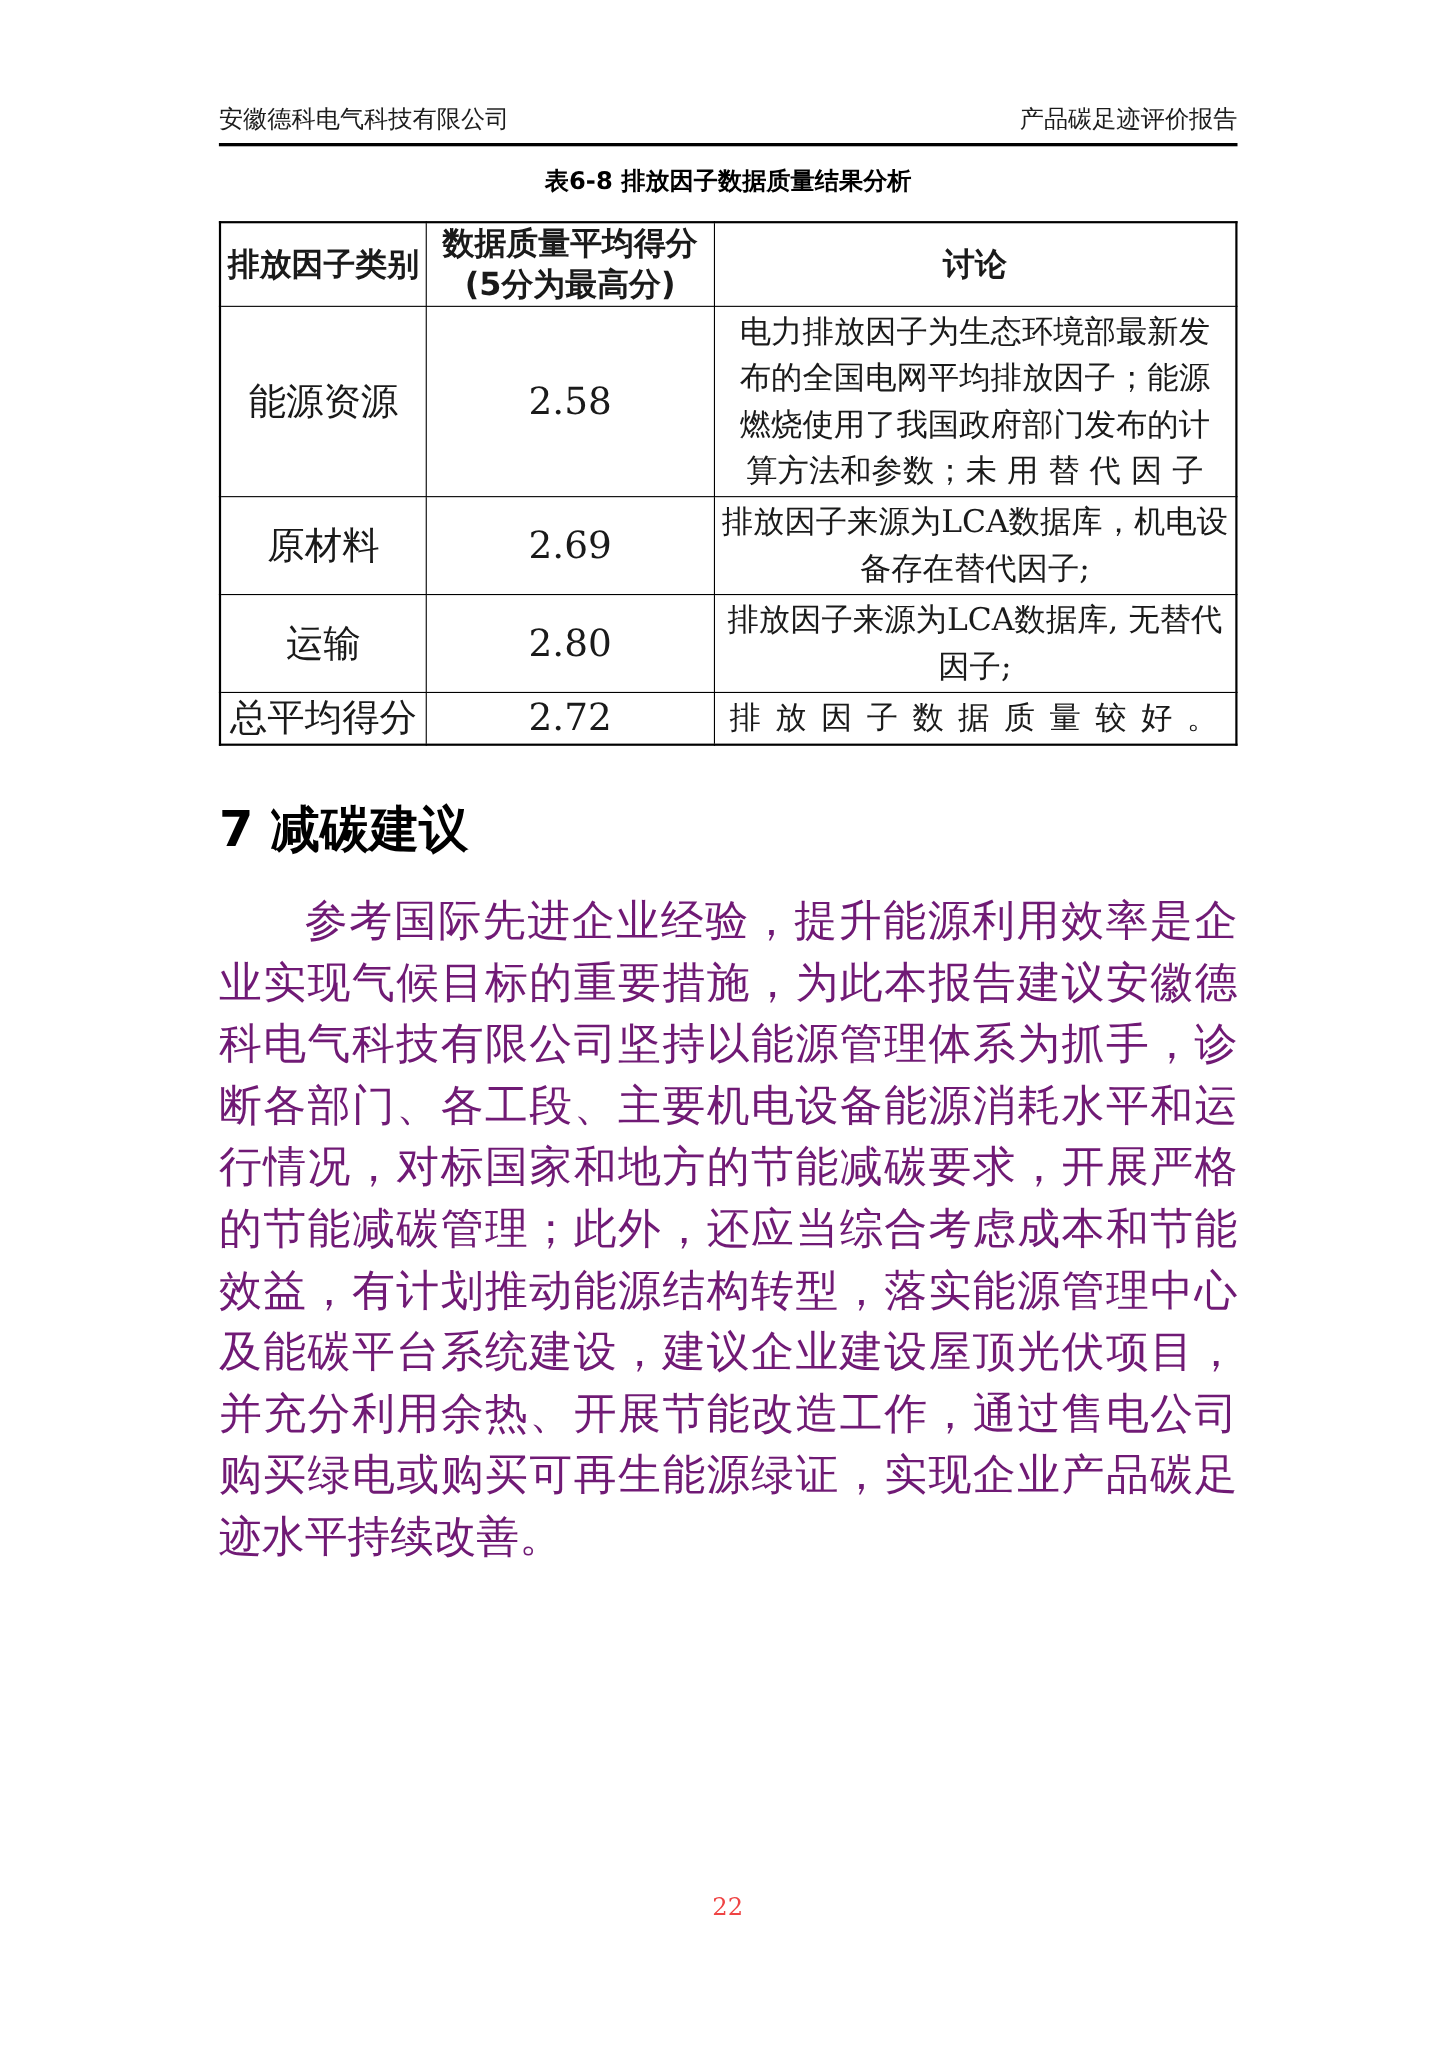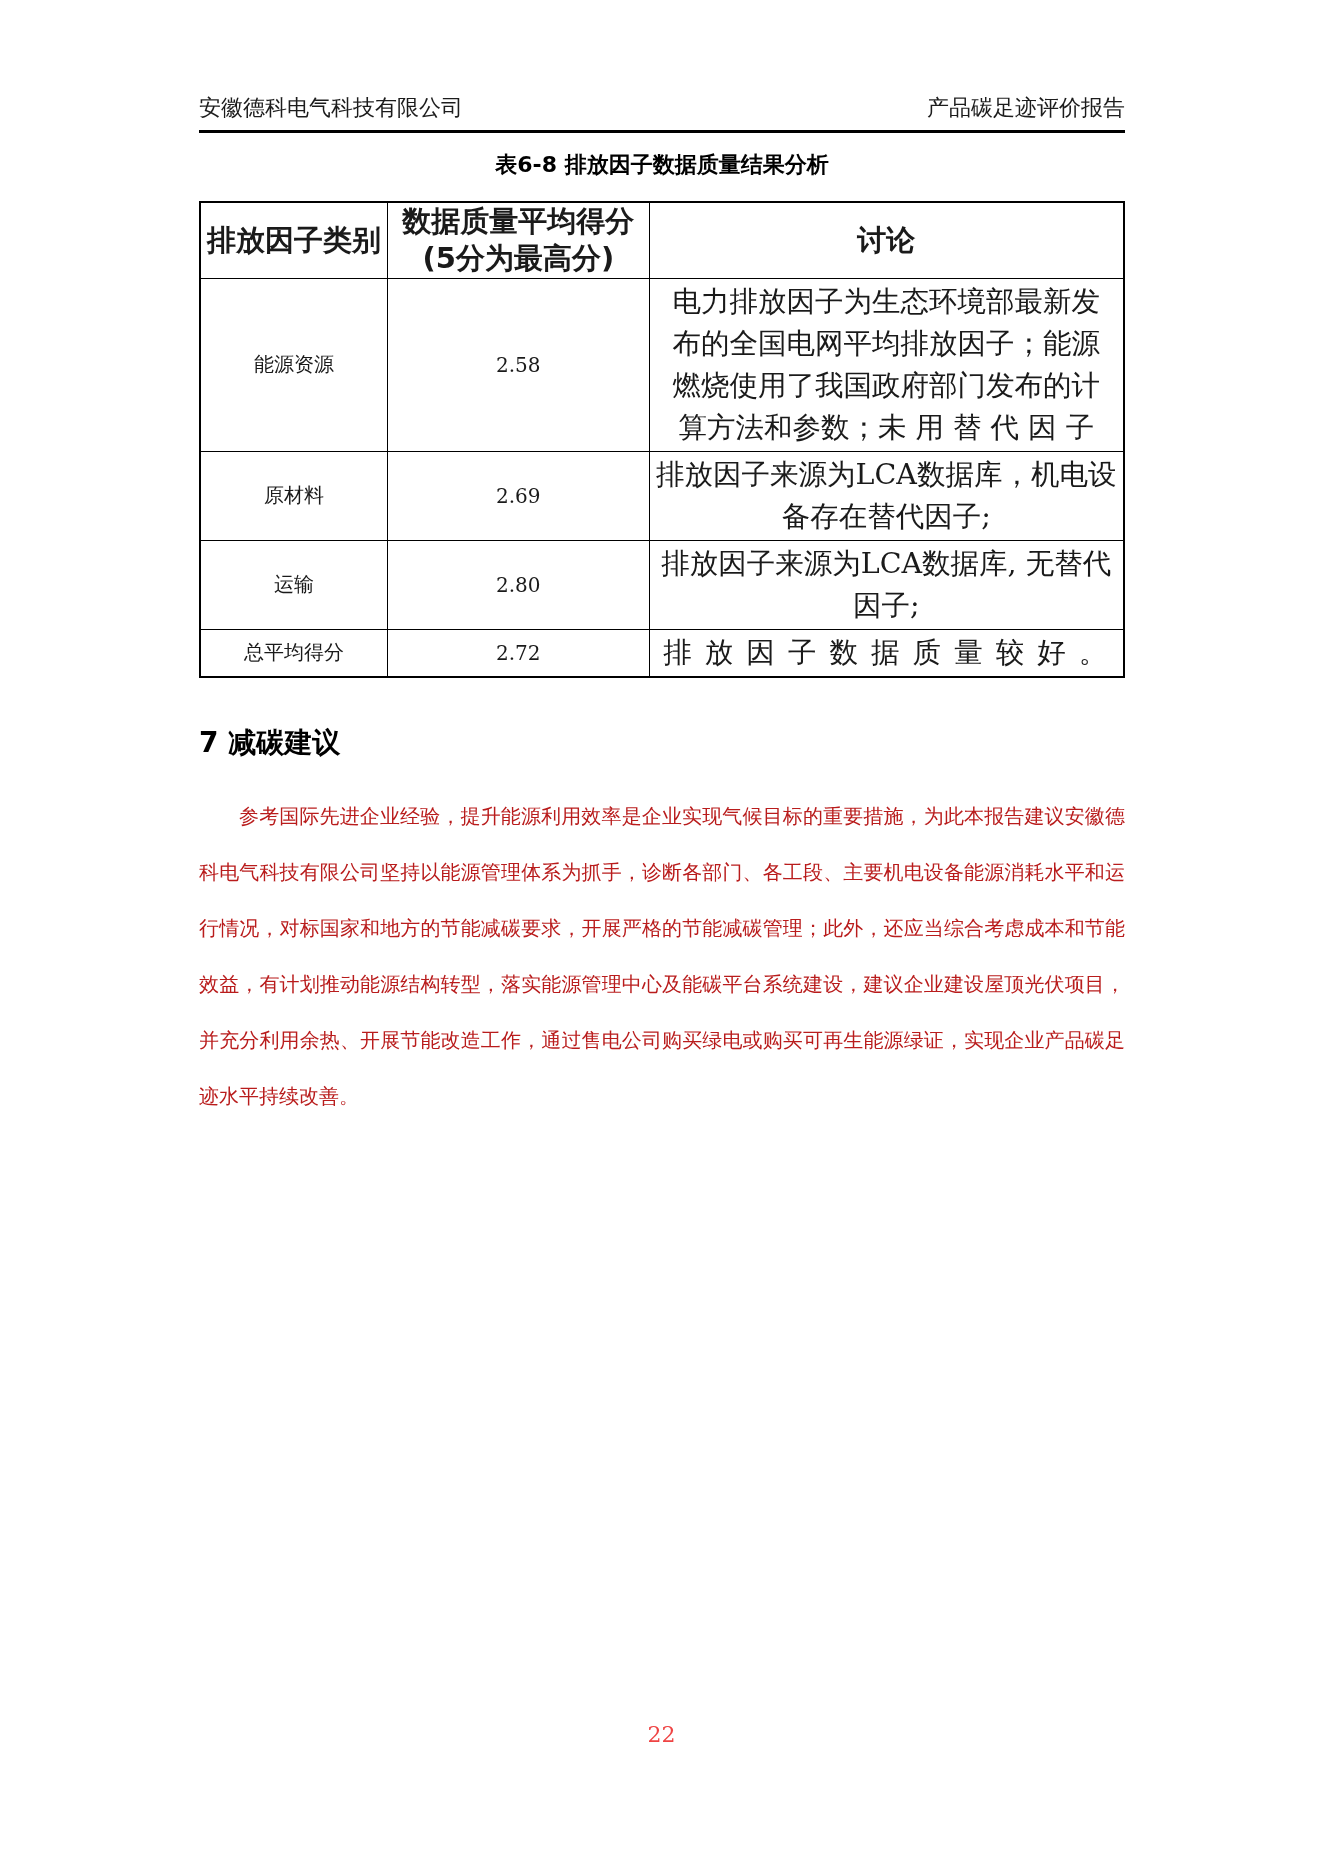--- a/index.html
+++ b/index.html
@@ -50,48 +50,48 @@
   col.c2 { width: 28.3%; }
   col.c3 { width: 51.4%; }
   tr.head-row { height: 76px; }
   tr.head-row th {
     font-family: "DejaVu Sans", "Liberation Sans", sans-serif;
     font-weight: bold;
     font-size: 29px;
     line-height: 37px;
     white-space: pre-line;
   }
-  td.cat, td.score { font-size: 20px; }
+  td.cat, td.score { font-size: 34px; }
   td.disc {
     font-size: 28.5px;
     line-height: 42px;
     white-space: pre-line;
     padding: 2px 3px;
   }
   tr.r0 { height: 168px; }
   tr.r1 { height: 88px; }
   tr.r2 { height: 88px; }
   tr.r3 { height: 108px; }
   tr.r4 { height: 46px; }
   tr.r4 td.disc { letter-spacing: 2px; }
   
   .section-heading {
     margin-top: 46px;
     font-family: "DejaVu Sans", "Liberation Sans", sans-serif;
     font-weight: bold;
-    font-size: 28px;
+    font-size: 45px;
     color: #000;
   }
   .body-paragraph {
     margin-top: 26px;
-    font-size: 20px;
+    font-size: 39px;
     line-height: 56px;
     text-align: justify;
     text-indent: 2em;
-    color: #b91c1c;
+    color: #701a75;
   }
   
   .page-number {
     position: absolute;
     top: 1722px;
     left: 0; width: 100%;
     text-align: center;
     font-size: 22px;
     color: #ef4444;
   }

